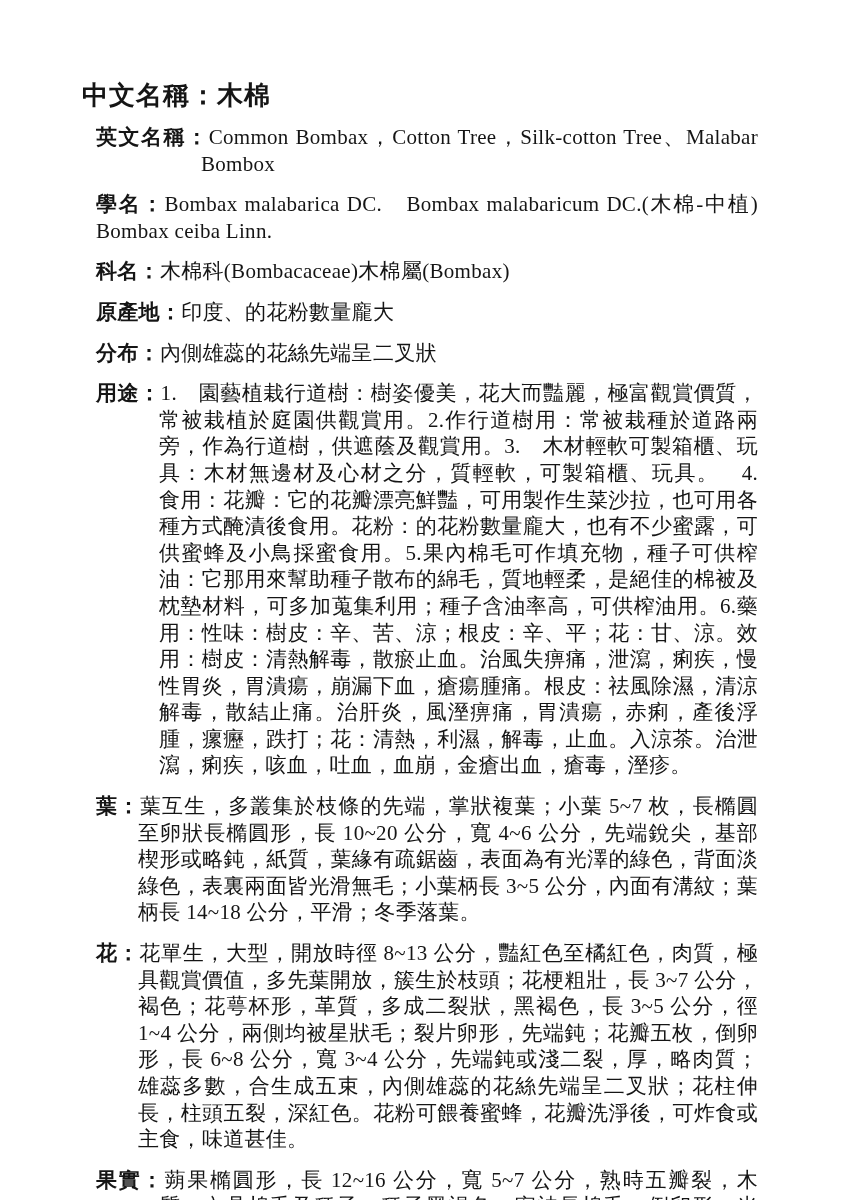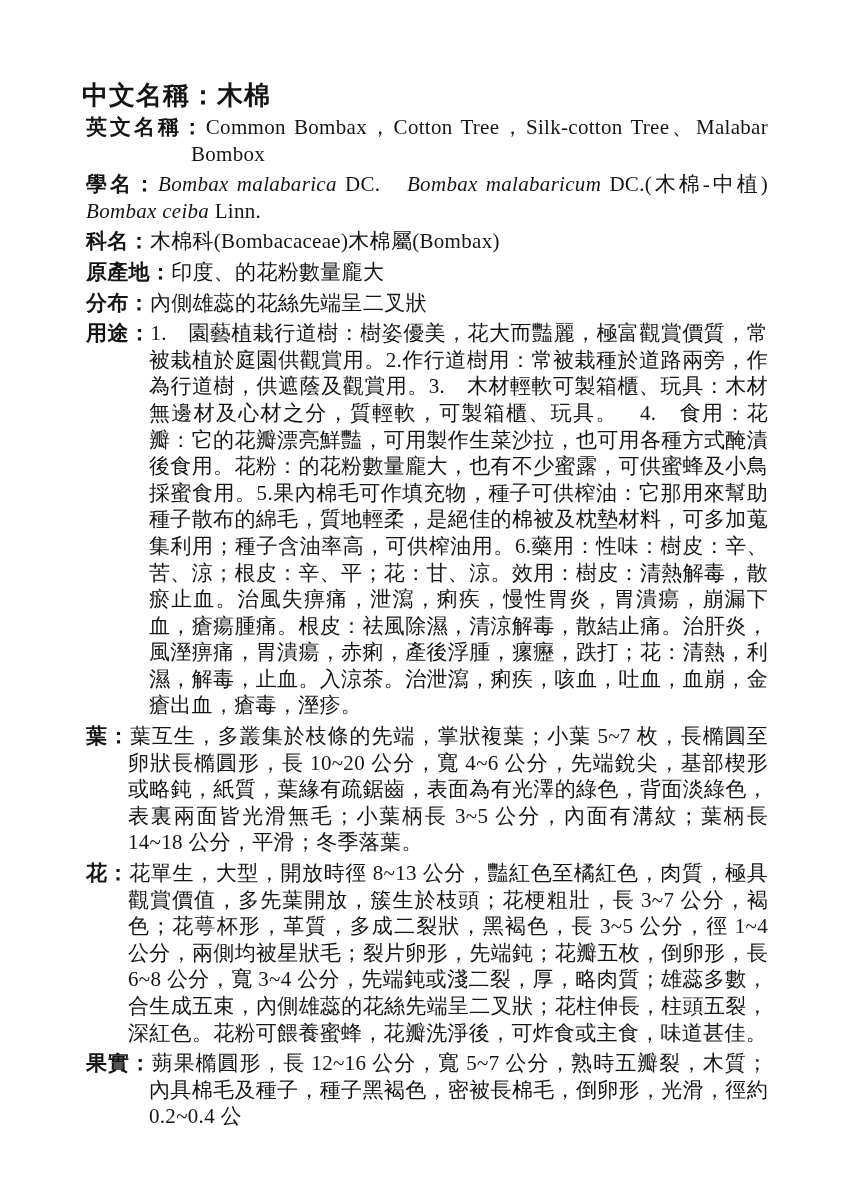--- a/index.html
+++ b/index.html
@@ -22,31 +22,30 @@
     width: 690px;
   }
   .title {
     font-size: 26px;
     font-weight: bold;
     line-height: 28px;
     margin: 0;
     letter-spacing: 1px;
   }
   .entry {
-    margin: 4px;
+    margin: 14px;
     font-size: 21px;
     line-height: 26.6px;
     text-align: justify;
     letter-spacing: 0.3px;
   }
   .label {
     font-weight: bold;
   }
   .sci {
-    font-style: italic;
   }
 </style>
 </head>
 <body>
 
 <div class="page">
   <p class="title">中文名稱：木棉</p>
   <div id="entries">
       <p class="entry" style="padding-left: 5em; text-indent: -5em;"><span class="label">英文名稱：</span><span>Common Bombax，Cotton Tree，Silk-cotton Tree、Malabar Bombox</span></p>
       <p class="entry" style="padding-left: 0em; text-indent: 0em;"><span class="label">學名：</span><span class="sci">Bombax malabarica</span><span> DC.　</span><span class="sci">Bombax malabaricum</span><span> DC.(木棉-中植)　</span><span class="sci">Bombax ceiba</span><span> Linn.</span></p>

